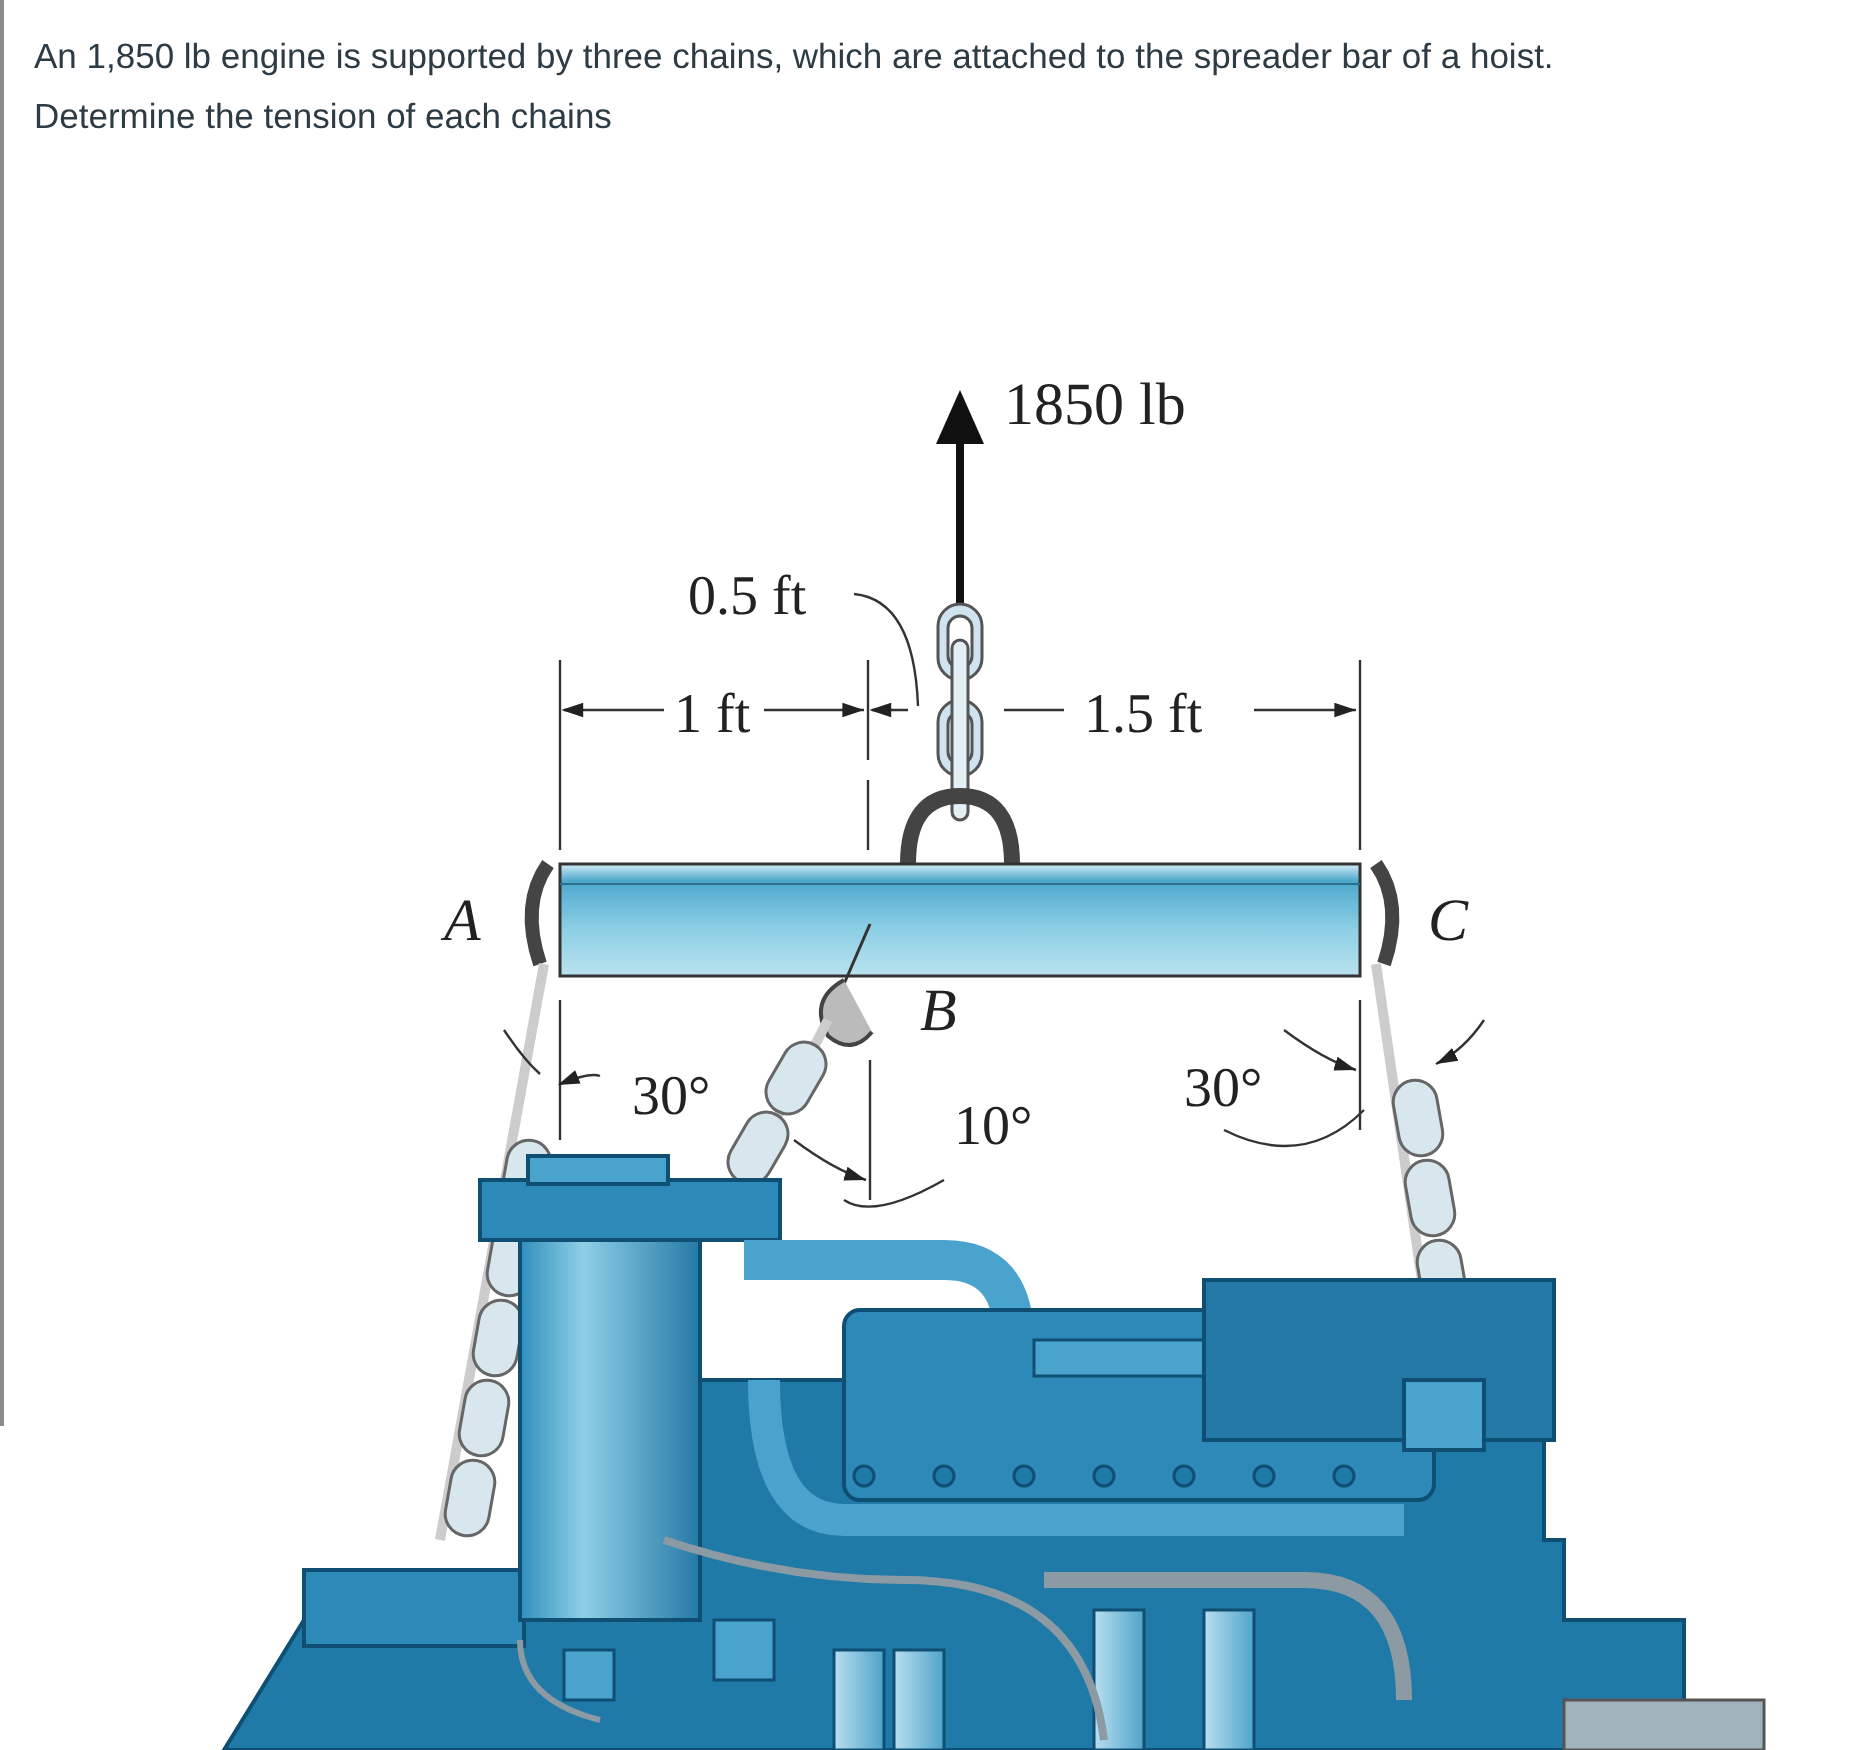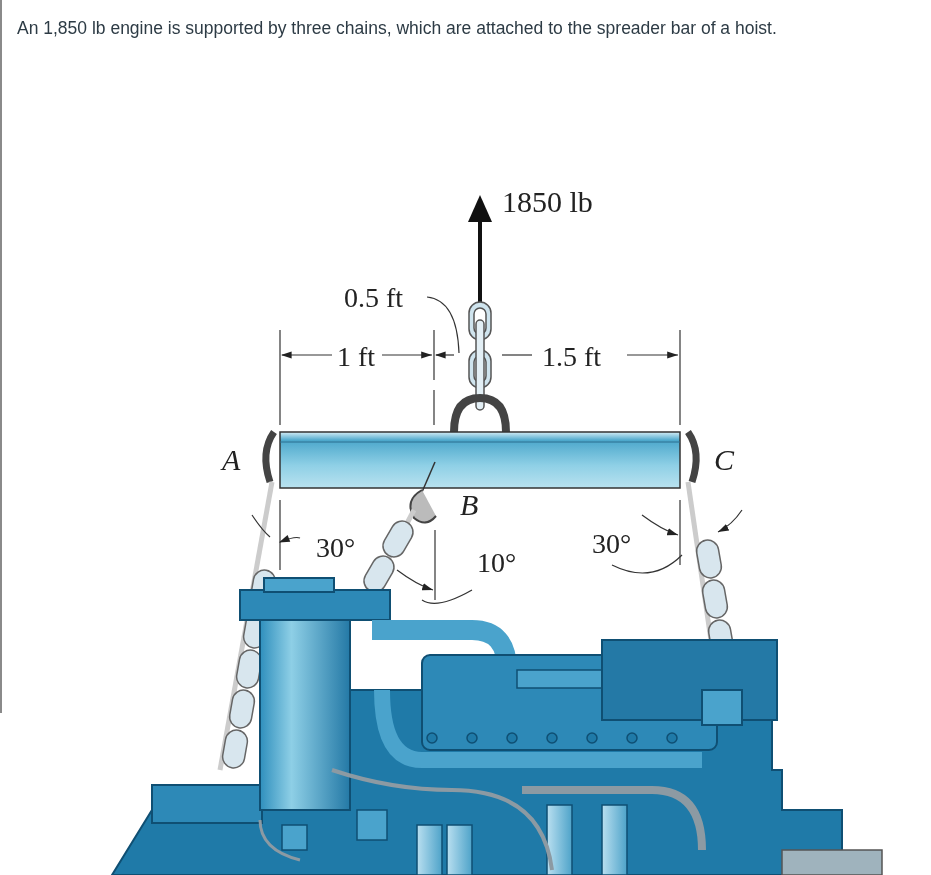--- a/index.html
+++ b/index.html
@@ -10,20 +10,21 @@
   .figure { position:absolute; left:0; top:170px; width:931px; height:705px; }
   .figure svg { position:absolute; left:0; top:0; }
   .lbl { font-family:"Liberation Serif", serif; fill:#222; }
 </style>
 </head>
 <body>
 
 <div class="page">
   <div class="question">
     <p>An 1,850 lb engine is supported by three chains, which are attached to the spreader bar of a hoist.</p>
+    <p>Determine the tension of each chains</p>
   </div>
 
   <div class="figure">
     <svg width="931" height="705" viewBox="0 0 931 705" xmlns="http://www.w3.org/2000/svg">
       <defs>
         <linearGradient id="barGrad" x1="0" y1="0" x2="0" y2="1">
           <stop offset="0" stop-color="#d4edf6"></stop>
           <stop offset="0.15" stop-color="#4da8cc"></stop>
           <stop offset="0.6" stop-color="#8fd0e6"></stop>
           <stop offset="1" stop-color="#b9e2ef"></stop>

